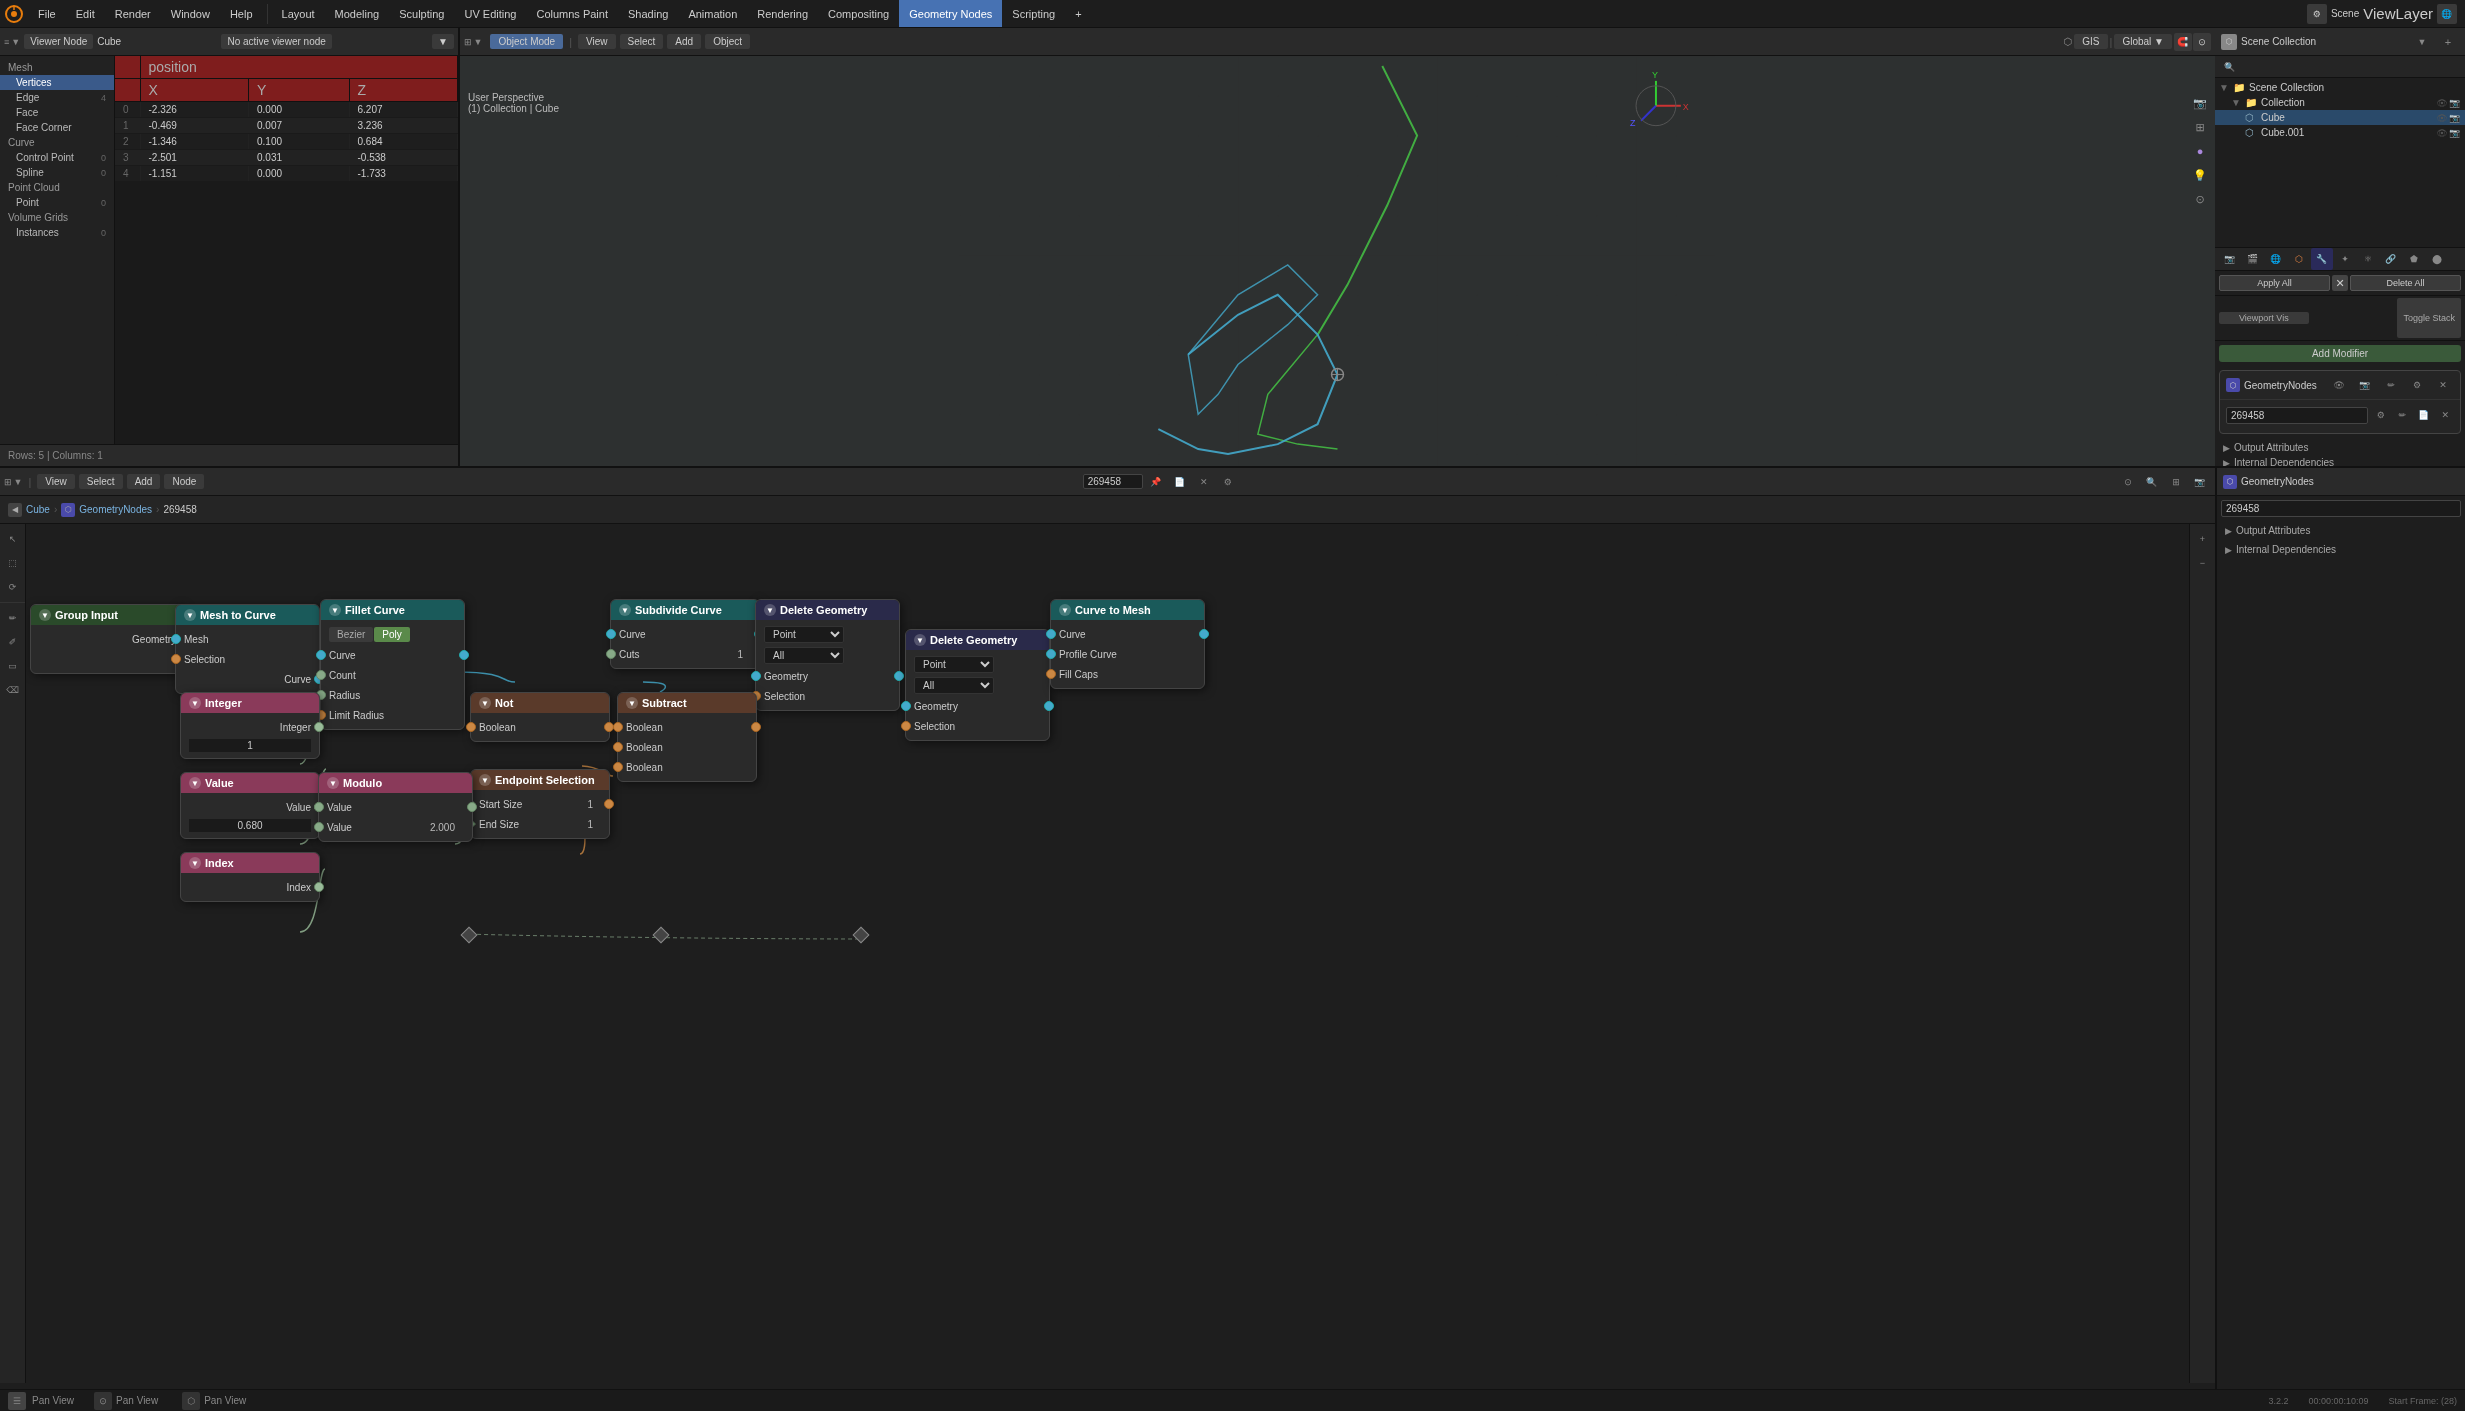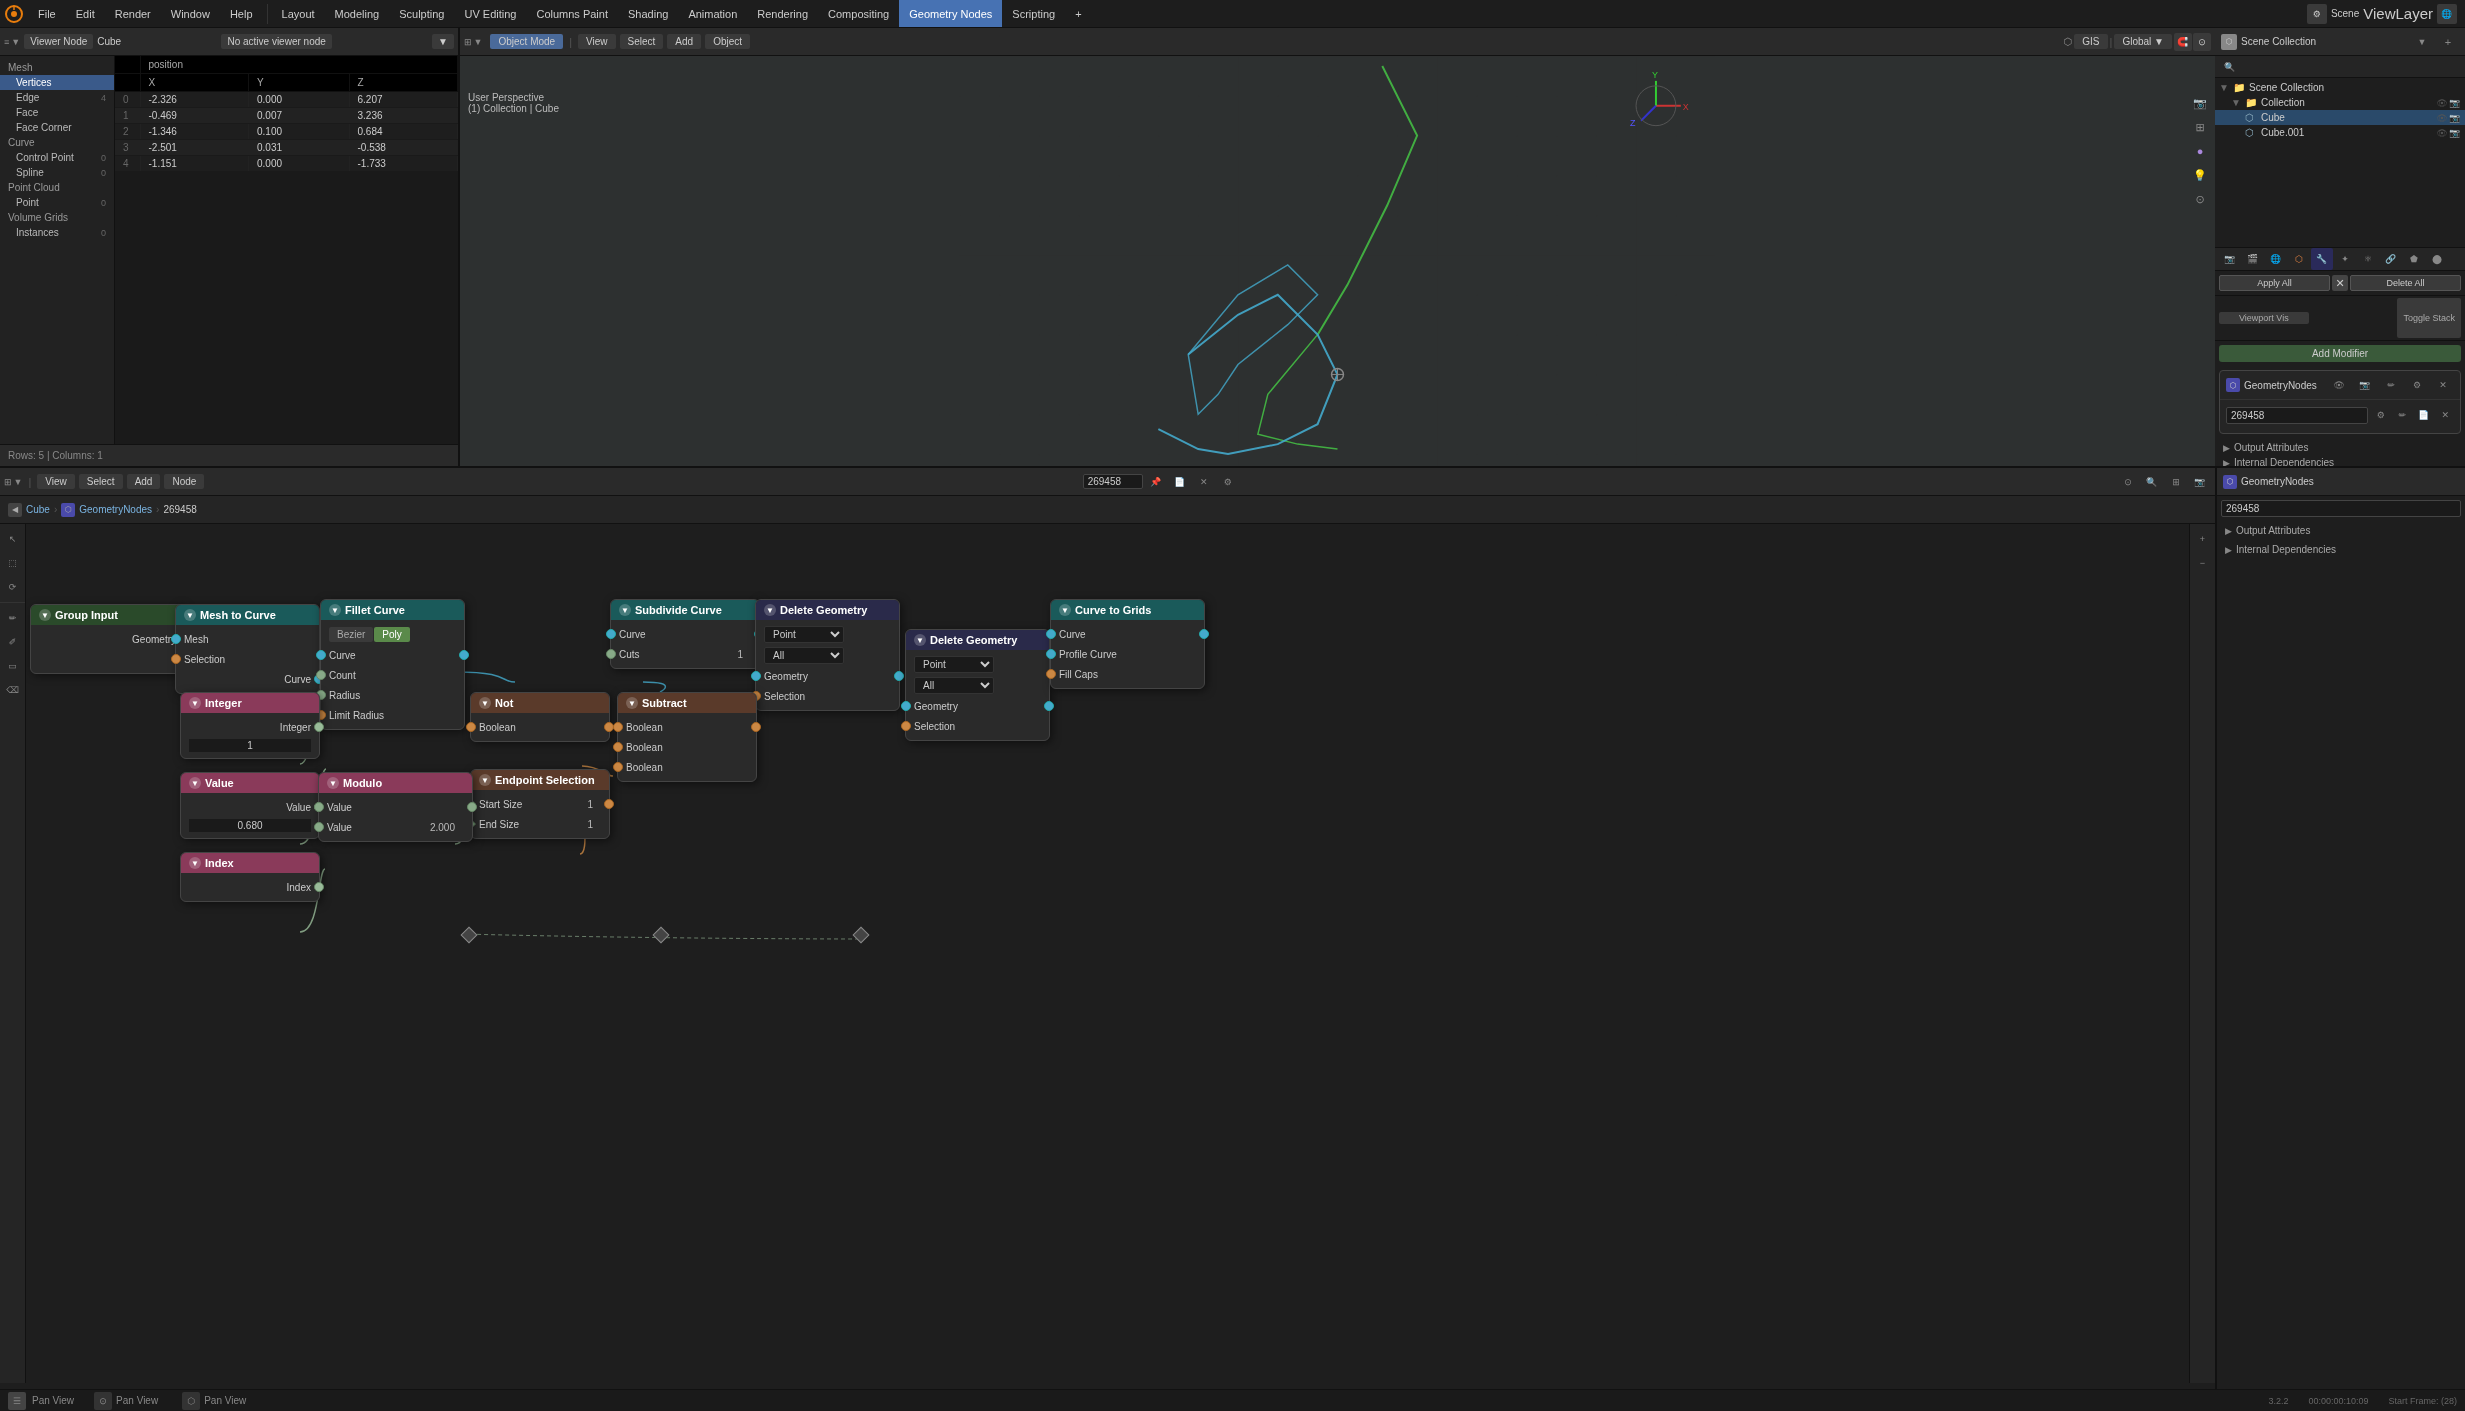--- a/index.html
+++ b/index.html
@@ -116,24 +116,24 @@
 
     .ss-table-area {
       flex: 1;
       overflow: auto;
     }
     .ss-table {
       width: 100%;
       border-collapse: collapse;
     }
     .ss-table th {
-      background: #000000;
+      background: #7f1d1d;
       padding: 3px 8px;
       text-align: left;
-      font-size: 10px;
+      font-size: 14px;
       color: #aaa;
       border-bottom: 1px solid #111;
       border-right: 1px solid #111;
       font-weight: normal;
     }
     .ss-table td {
       padding: 2px 8px;
       font-size: 10px;
       color: #ccc;
       border-bottom: 1px solid #1a1a1a;
@@ -1039,21 +1039,21 @@
             <div class="node-row">
               <div class="socket selection left"></div>
               <span>Selection</span>
             </div>
           </div>
         </div>
 
         <div class="node node-curve-to-mesh" style="left:1050px;top:75px;width:155px;">
           <div class="node-header">
             <span class="collapse-btn">▼</span>
-            <span>Curve to Grids</span>
+            <span>Curve to Mesh</span>
           </div>
           <div class="node-body">
             <div class="node-row">
               <div class="socket curve-sock left"></div>
               <span>Curve</span>
               <div class="socket geometry right"></div>
             </div>
             <div class="node-row">
               <div class="socket curve-sock left"></div>
               <span>Profile Curve</span>

